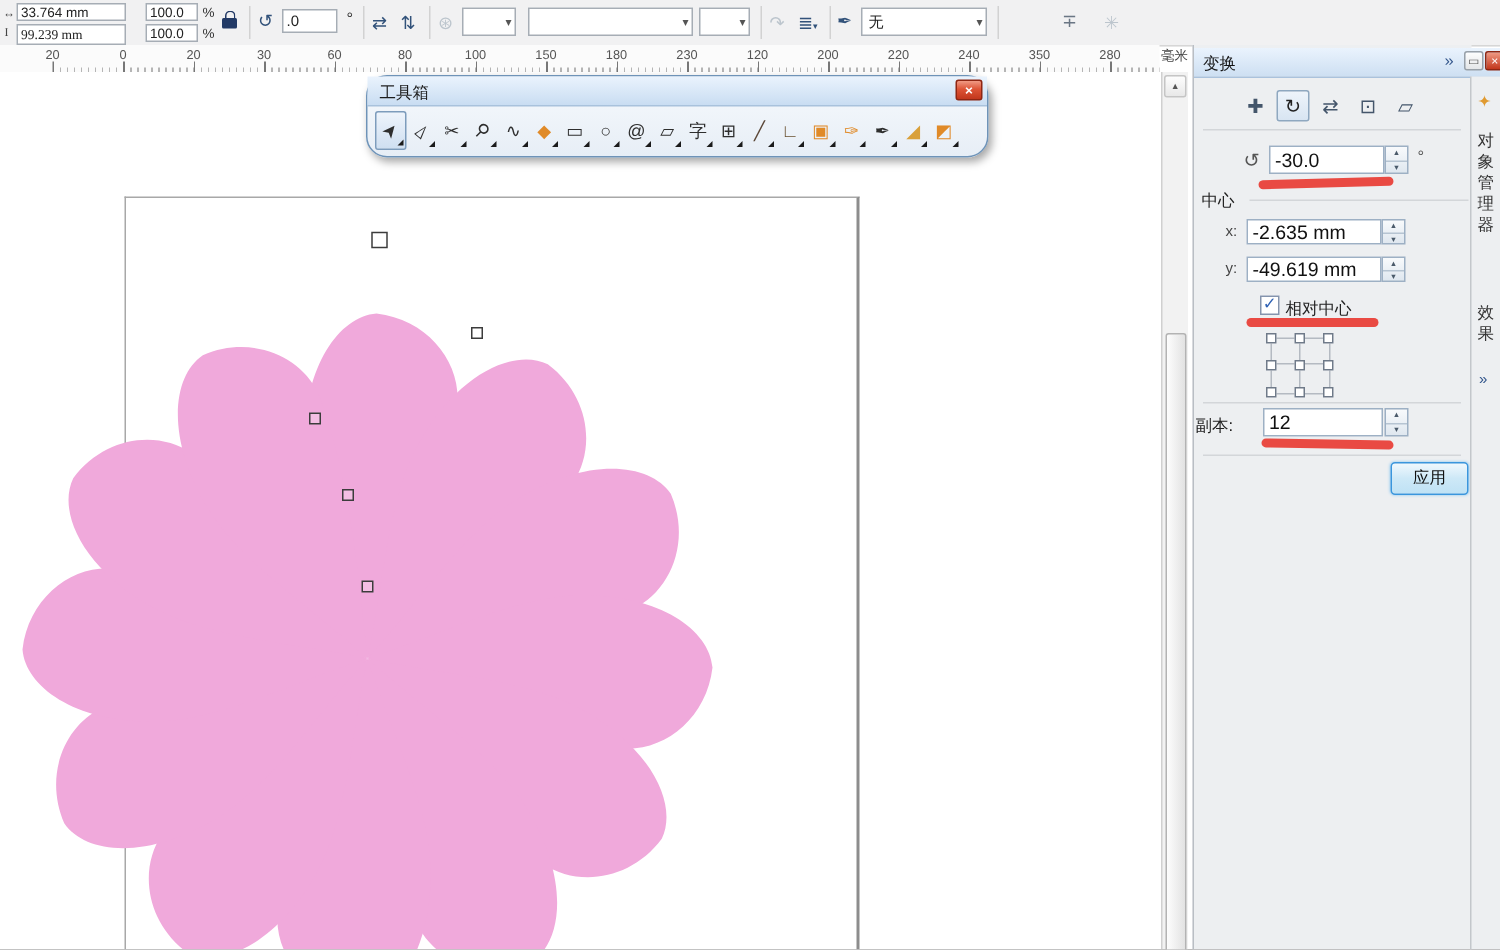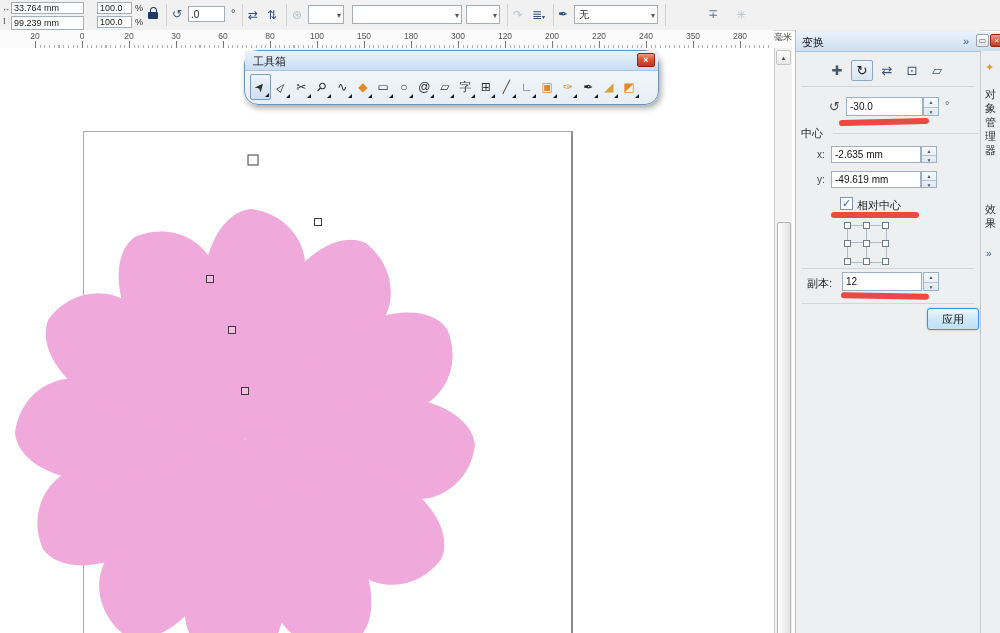--- a/index.html
+++ b/index.html
@@ -70,21 +70,21 @@
             background:linear-gradient(#eaf3fd,#cddff2);border-bottom:1px solid #aac2dc;}
   .dk-title .t{position:absolute;left:6px;top:3px;font-size:11px;color:#141414;}
   .chev{position:absolute;left:167px;top:3px;font-size:11px;color:#34578c;}
   .minibtn{position:absolute;top:2px;width:13px;height:13px;border:1px solid #98a0a8;border-radius:2px;
            background:linear-gradient(#fdfdfd,#e4e6e8);font-size:8px;color:#555;text-align:center;line-height:12px;box-sizing:border-box;}
   .modes{position:absolute;left:30px;top:30px;display:flex;gap:3px;}
   .mode{width:22px;height:21px;display:flex;align-items:center;justify-content:center;font-size:13px;color:#44566b;}
   .mode.sel{border:1px solid #8fa8c0;background:linear-gradient(#eef4fb,#d8e5f2);border-radius:2px;box-sizing:border-box;color:#222;}
   .hline{position:absolute;height:1px;background:#d3d6d9;}
   .dk-lbl{position:absolute;font-size:11px;color:#222;}
-  .dk-input{position:absolute;border:1px solid #9db0c4;background:#fff;font-size:10px;padding:0 3px;
+  .dk-input{position:absolute;border:1px solid #9db0c4;background:#fff;font-size:13px;padding:0 3px;
             font-family:"Liberation Sans",sans-serif;color:#111;box-sizing:border-box;}
   .spin{position:absolute;width:16px;border:1px solid #9db0c4;background:linear-gradient(#f8fafc,#dfe7ef);box-sizing:border-box;}
   .spin div{height:50%;text-align:center;font-size:5px;color:#4a5a6a;line-height:8px;}
   .spin div+div{border-top:1px solid #b6c4d2;}
   .cbx{position:absolute;width:13px;height:13px;border:1px solid #8494ad;background:#fff;box-sizing:border-box;
        text-align:center;line-height:11px;font-size:11px;color:#2f62b5;font-weight:bold;}
   .grid{position:absolute;left:48px;top:192px;width:46px;height:44px;}
   .grid .frame{position:absolute;left:3px;top:3px;width:38px;height:36px;border:1px solid #b4bac2;}
   .grid .vmid{position:absolute;left:22px;top:3px;width:1px;height:36px;background:#b4bac2;}
   .grid .hmid{position:absolute;left:3px;top:20px;width:38px;height:1px;background:#b4bac2;}
@@ -103,21 +103,21 @@
 </style>
 </head>
 <body>
 
 <div class="screen">
 
   <div class="topbar">
     <span class="miniico" style="left:2px;top:5px;">↔</span>
     <span class="miniico" style="left:3px;top:18px;font-family:'Liberation Serif',serif;">I</span>
     <input class="tb-input" style="left: 11px; top: 2px; width: 73px; height: 12px;" value="33.764 mm">
-    <input class="tb-input" style="left: 11px; top: 16px; width: 73px; height: 14px;" value="99.239 mm">
+    <input class="tb-input" style="left: 11px; top: 16px; width: 73px; height: 14px; font-family: Liberation Serif, serif;" value="99.239 mm">
     <input class="tb-input" style="left: 97px; top: 2px; width: 35px; height: 12px;" value="100.0">
     <input class="tb-input" style="left: 97px; top: 16px; width: 35px; height: 12px;" value="100.0">
     <span class="tb-lbl" style="left:135px;top:3px;">%</span>
     <span class="tb-lbl" style="left:135px;top:17px;">%</span>
     <span class="lock" style="left:148px;top:12px;"></span>
     <span class="sep" style="left:166px;"></span>
     <span class="dico" style="left:172px;top:7px;">↺</span>
     <input class="tb-input" style="left: 188px; top: 6px; width: 37px; height: 16px; font-size: 10px;" value=".0">
     <span class="tb-lbl" style="left:231px;top:7px;font-size:11px;">°</span>
     <span class="sep" style="left:242px;"></span>
@@ -151,21 +151,21 @@
   <div class="ruler">
       <span style="left: 35px;">20</span>
       <span style="left: 82px;">0</span>
       <span style="left: 129px;">20</span>
       <span style="left: 176px;">30</span>
       <span style="left: 223px;">60</span>
       <span style="left: 270px;">80</span>
       <span style="left: 317px;">100</span>
       <span style="left: 364px;">150</span>
       <span style="left: 411px;">180</span>
-      <span style="left: 458px;">300</span>
+      <span style="left: 458px;">230</span>
       <span style="left: 505px;">120</span>
       <span style="left: 552px;">200</span>
       <span style="left: 599px;">220</span>
       <span style="left: 646px;">240</span>
       <span style="left: 693px;">350</span>
       <span style="left: 740px;">280</span>
     </div>
   <span class="unitlbl">毫米</span>
 
   <div class="canvas">
@@ -310,21 +310,21 @@
         <div class="gsq" style="left: 19px; top: 0px;"></div>
         <div class="gsq" style="left: 38px; top: 0px;"></div>
         <div class="gsq" style="left: 0px; top: 18px;"></div>
         <div class="gsq" style="left: 19px; top: 18px;"></div>
         <div class="gsq" style="left: 38px; top: 18px;"></div>
         <div class="gsq" style="left: 0px; top: 36px;"></div>
         <div class="gsq" style="left: 19px; top: 36px;"></div>
         <div class="gsq" style="left: 38px; top: 36px;"></div>
       </div>
     <div class="hline" style="left:6px;top:238px;width:172px;"></div>
-    <span class="dk-lbl" style="left:11px;top:246px;">副本:</span>
+    <span class="dk-lbl" style="left:1px;top:246px;">副本:</span>
     <input class="dk-input" style="left: 46px; top: 242px; width: 80px; height: 19px;" value="12">
     <div class="spin" style="left:127px;top:242px;height:19px;">
         <div>▲</div>
         <div>▼</div>
       </div>
     <div class="redmark" style="left:45px;top:263px;width:88px;transform:rotate(1deg);"></div>
     <div class="hline" style="left:6px;top:273px;width:172px;"></div>
     <div class="apply">应用</div>
   </div>
 

